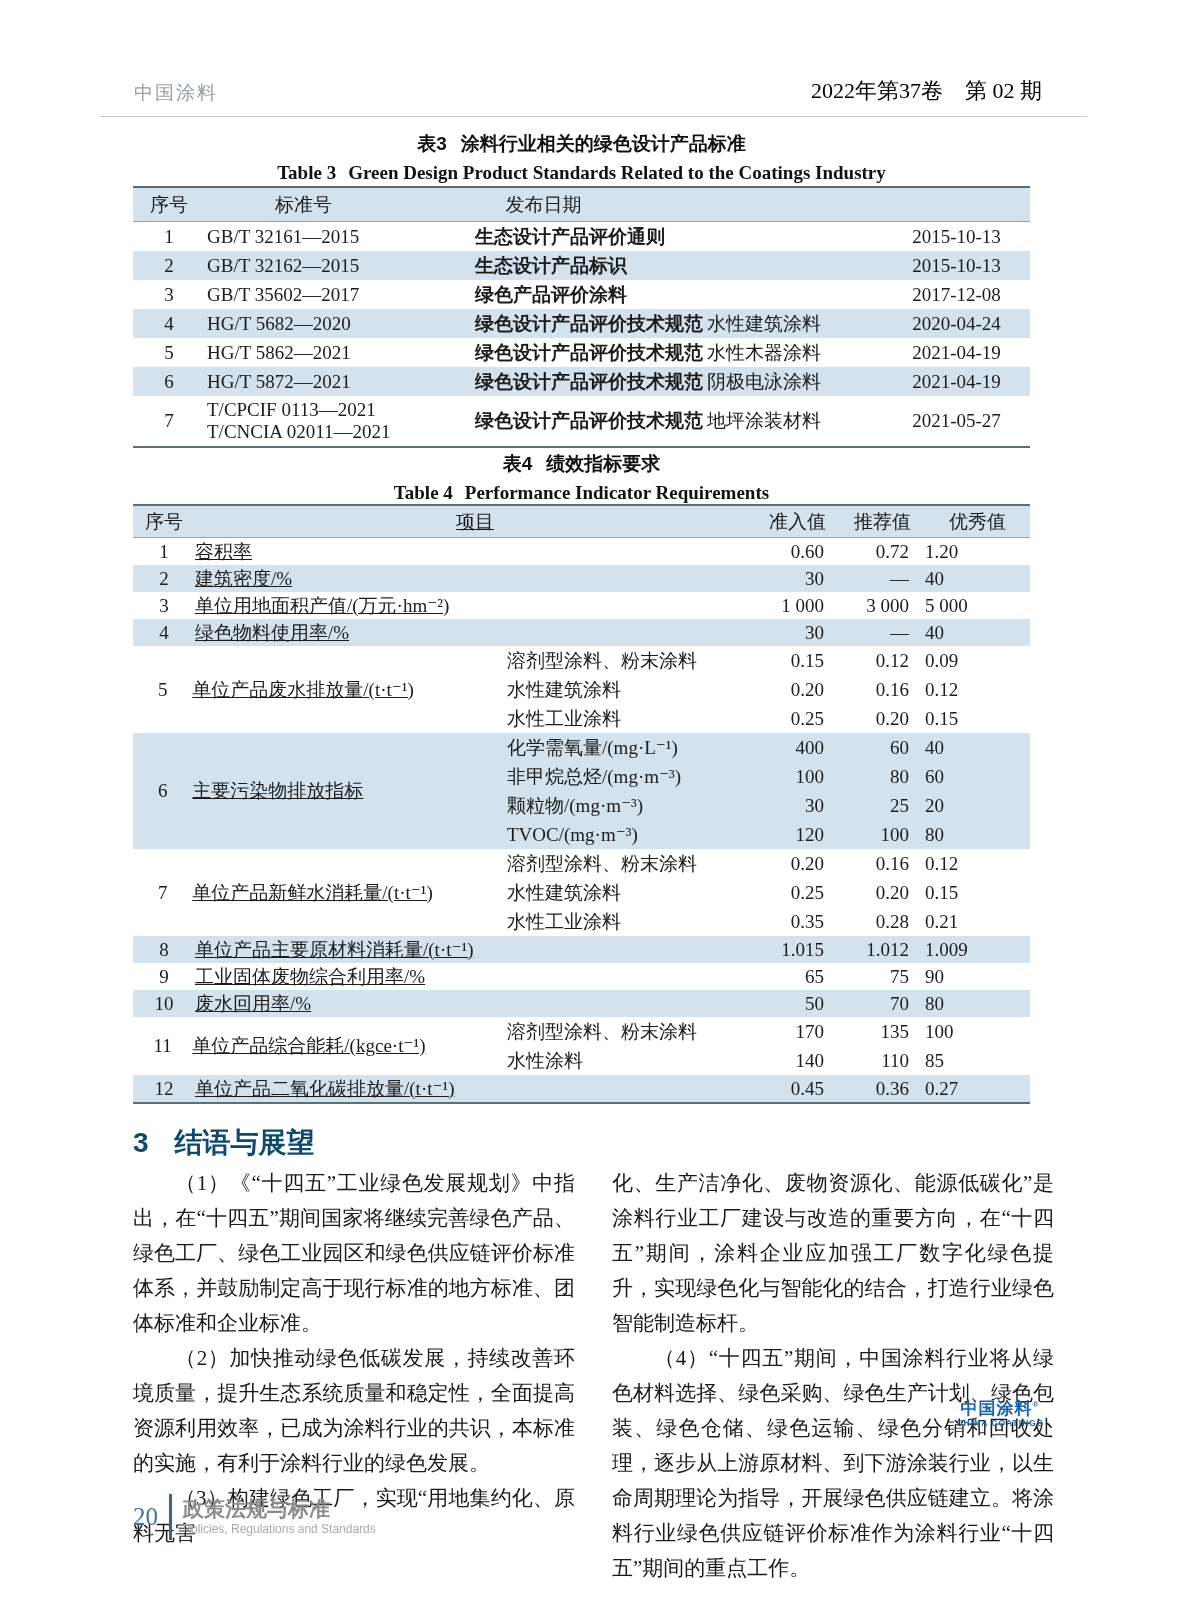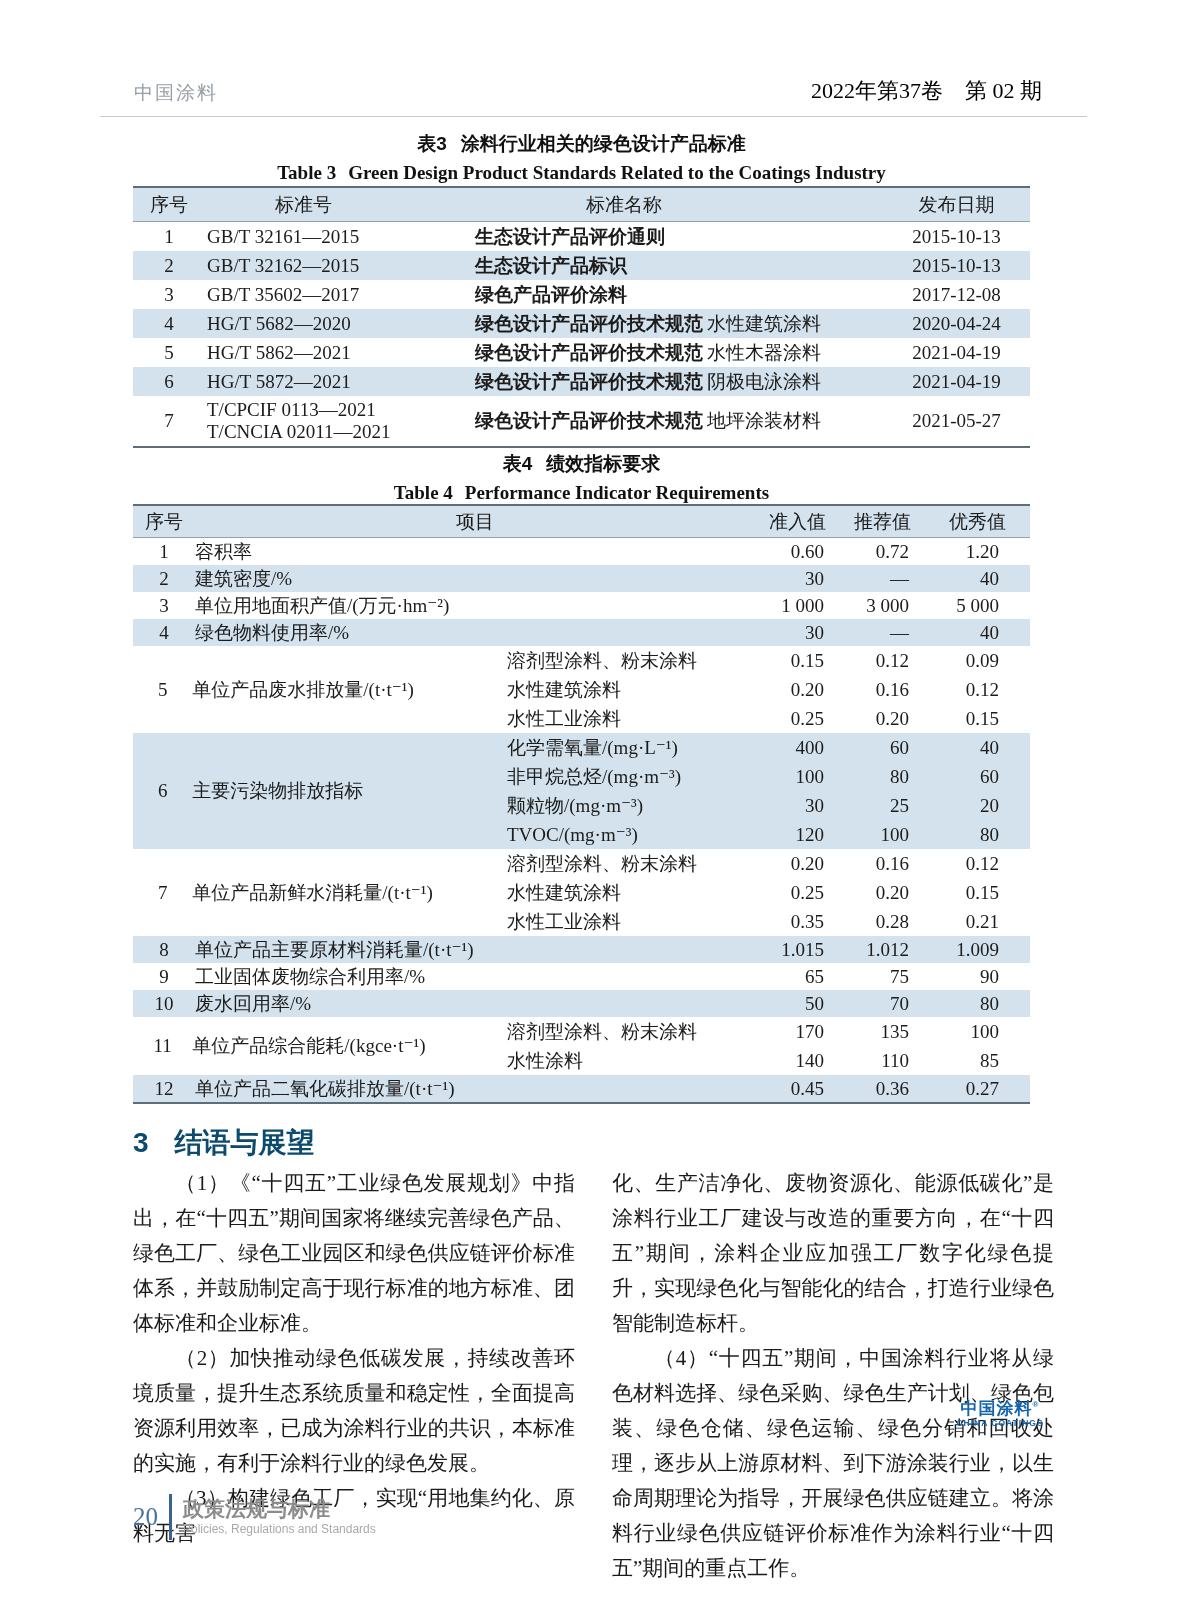--- a/index.html
+++ b/index.html
@@ -38,28 +38,28 @@
   .t3 .date{width:147px;text-align:center;}
   .t3-row.tall{padding:3px 0;}
   .t3 .stdline{line-height:22px;}
 
   
   .t4-head{display:flex;height:31px;align-items:center;background:#d3e2ed;border-bottom:1px solid #93a3ac;}
   .t4-row{display:flex;align-items:stretch;}
   .t4-row.single{height:27px;align-items:center;}
   .t4 .no{width:62px;text-align:center;display:flex;align-items:center;justify-content:center;}
   .t4-head .no{display:block;}
-  .t4 .item{width:312px;display:flex;align-items:center;text-align:left;}
+  .t4 .item{width:312px;display:flex;align-items:center;text-align:left;text-decoration:underline;}
   .t4 .item.wide{width:560px;}
   .t4-head .item{display:block;width:560px;text-align:center;}
   .t4 .subs{width:523px;display:flex;flex-direction:column;justify-content:center;margin-left:16px;}
   .t4 .subrow{display:flex;height:29px;align-items:center;}
   .t4 .slabel{width:248px;}
   .t4 .v0,.t4 .v1{width:85px;text-align:right;padding-right:16px;}
-  .t4 .v2{width:105px;text-align:right;padding-right:31px;}
+  .t4 .v2{width:105px;padding-right:31px;}
   .t4-head .v0,.t4-head .v1{padding-right:0;text-align:center;}
   .t4-head .v2{padding-right:0;text-align:center;}
 
   
   .sec-head{position:absolute;left:133px;top:1124px;
             font-family:"Liberation Sans","DejaVu Sans",sans-serif;
             font-weight:bold;font-size:28px;color:#0c4a6e;}
   .sec-head .num{margin-right:26px;}
 
   
@@ -99,21 +99,20 @@
     </div>
     <div class="en">
       <span class="lbl">Table 3</span><span>Green Design Product Standards Related to the Coatings Industry</span>
     </div>
   </div>
 
   <div class="tbl t3" style="top:186px;">
     <div class="t3-head">
       <div class="c no">序号</div>
       <div class="c std">标准号</div>
-      <div class="c name">标准名称</div>
       <div class="c date">发布日期</div>
     </div>
     <div>
         <div class="t3-row">
           <div class="c no">1</div>
           <div class="c std">
             <div class="stdline">GB/T 32161—2015</div>
           </div>
           <div class="c name">
             <div class="nmain">生态设计产品评价通则</div>

